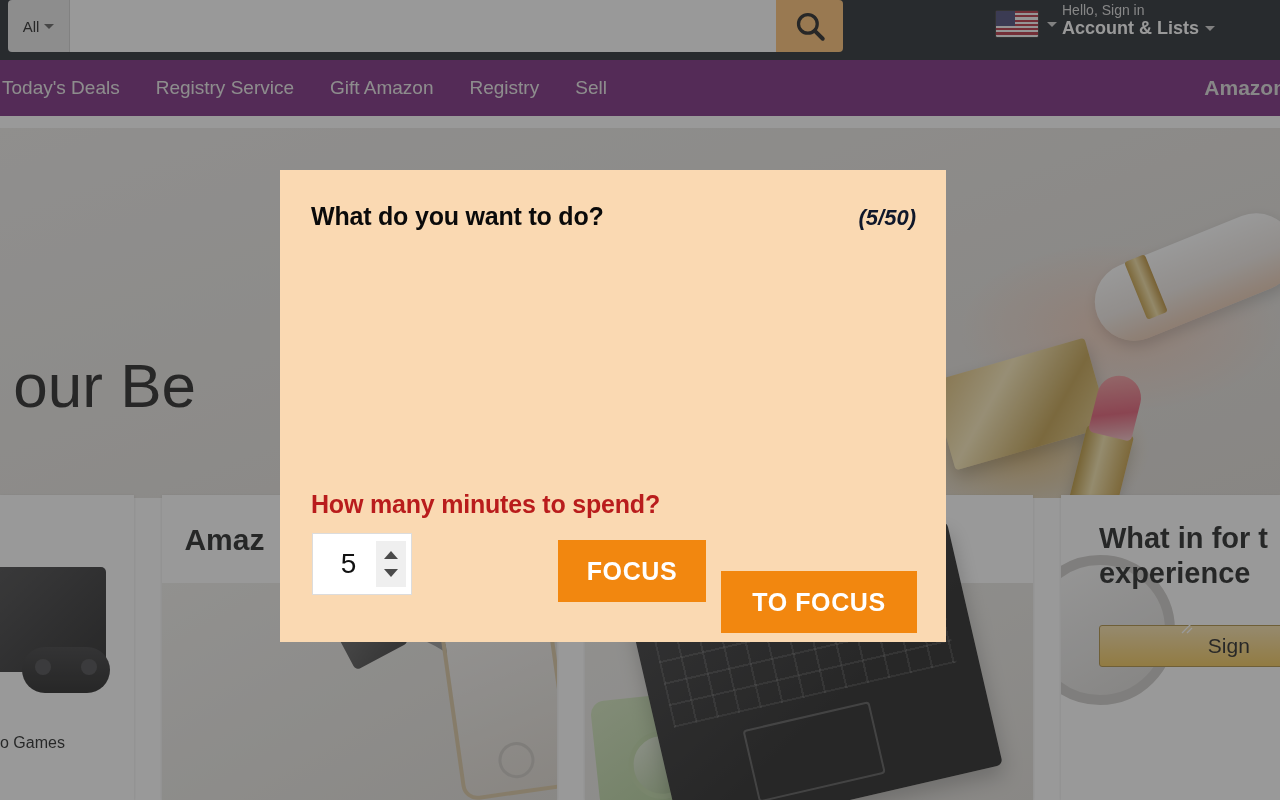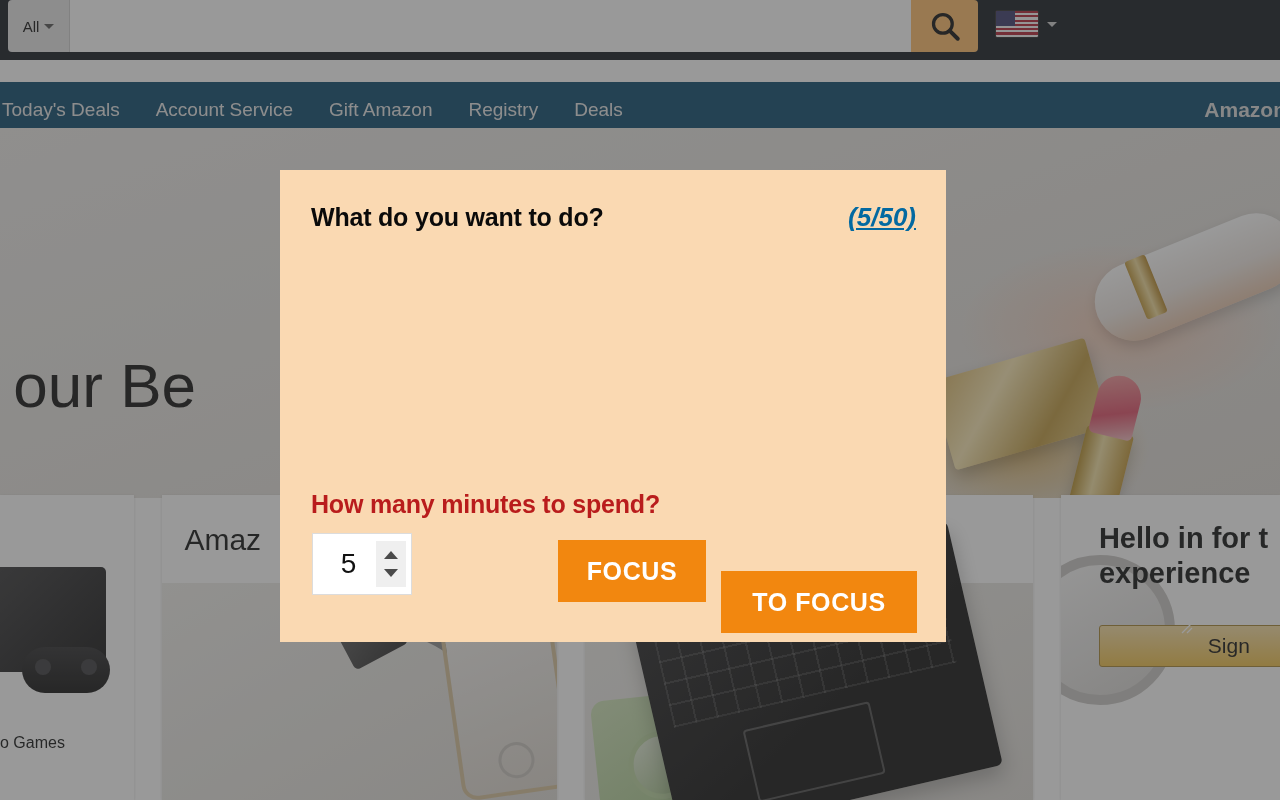--- a/index.html
+++ b/index.html
@@ -13,21 +13,21 @@
 
   
   .az-page { position: absolute; inset: 0; background: #fff; }
 
   .az-topbar {
     position: absolute; left: 0; top: 0; width: 1280px; height: 60px;
     background: #131921;
     display: flex; align-items: center;
   }
   .searchwrap {
-    position: absolute; left: 8px; top: 0px; width: 970px; height: 52px;
+    position: absolute; left: 8px; top: 0px; width: 835px; height: 52px;
     display: flex; border-radius: 4px; overflow: hidden;
   }
   .search-all {
     width: 62px; background: #e6e6e6; color: #111;
     display: flex; align-items: center; justify-content: center; gap: 5px;
     font-size: 15px; border-right: 1px solid #cdcdcd;
   }
   .search-input {
     flex: 1; background: #fff; border: none; outline: none;
     font-size: 16px; padding: 0 10px; font-family: "Liberation Sans", sans-serif;
@@ -58,22 +58,22 @@
   }
   .acct {
     position: absolute; left: 1062px; top: 2px;
     color: #fff; line-height: 1.15; white-space: nowrap;
   }
   .acct .l1 { font-size: 14px; color: #d7d7d7; }
   .acct .l2 { font-size: 18px; font-weight: bold; display:flex; align-items:center; gap:6px; }
 
   .az-nav {
     position: absolute; left: 0; top: 60px; width: 1280px; height: 56px;
-    background: #0c4a6e; color: #e7e7e7;
-    display: flex; align-items: center; margin-top: 22px;
+    background: #701a75; color: #e7e7e7;
+    display: flex; align-items: center;
   }
   .az-nav .links { display: flex; align-items: center; gap: 36px; padding-left: 2px; }
   .az-nav a { color: #e7e7e7; text-decoration: none; font-size: 19px; white-space: nowrap; }
   .az-nav .brandright {
     position: absolute; right: -6px; top: 50%; transform: translateY(-50%);
     font-size: 21px; font-weight: bold; color: #d9d9d9; white-space: nowrap;
   }
 
   
   .hero {
@@ -125,21 +125,21 @@
   .cards {
     position: absolute; left: 0; top: 495px; width: 1280px; height: 305px;
     display: flex; gap: 28px; padding: 0 0px;
   }
   .card {
     background: #fff; position: relative; overflow: hidden;
     box-shadow: 0 1px 3px rgba(0,0,0,.14);
   }
   .card .ctitle {
     position: absolute; left: 22px; top: 28px;
-    font-size: 30px; font-weight: normal; color: #0f1111; white-space: nowrap;
+    font-size: 30px; font-weight: bold; color: #0f1111; white-space: nowrap;
   }
   .card .ccaption {
     position: absolute; left: 0px; bottom: 48px;
     font-size: 16px; color: #0f1111; white-space: nowrap;
   }
   .card-a { width: 138px; margin-left: 0; }
   .card-b { width: 405px; }
   .card-c { width: 460px; }
   .card-d { width: 225px; }
 
@@ -244,21 +244,21 @@
   }
   .modal-head {
     position: absolute; left: 31px; top: 32px; right: 30px;
     display: flex; align-items: baseline; justify-content: space-between;
   }
   .modal-q {
     font-size: 25px; font-weight: bold; color: #0a0a0a;
     letter-spacing: -0.2px;
   }
   .modal-count {
-    font-size: 26px; font-weight: bold; font-style: italic; color: #0369a1; text-decoration: underline;
+    font-size: 22px; font-weight: bold; font-style: italic; color: #0f172a;
   }
   .task-area {
     position: absolute; left: 30px; top: 80px;
     width: 607px; height: 223px;
     background: #fff; border: 1px solid #d9d9d9;
     font-family: "Liberation Sans", sans-serif;
     font-size: 22px; color: #1c1c1c;
     padding: 14px 16px; resize: none; outline: none;
     line-height: 1.35;
   }
@@ -326,29 +326,36 @@
             <line x1="15.4" y1="15.4" x2="21" y2="21" stroke="#111" stroke-width="2.8" stroke-linecap="round"></line>
           </svg>
         </div>
       </div>
 
       <div class="flagbox">
         <span class="usflag"></span>
         <span class="caret-down light"></span>
       </div>
 
+      <div class="acct">
+        <div class="l1">Hello, Sign in</div>
+        <div class="l2">
+          <span>Account &amp; Lists</span>
+          <span class="caret-down light"></span>
+        </div>
+      </div>
     </div>
 
     <div class="az-nav">
       <div class="links">
         <a href="#">Today's Deals</a>
-        <a href="#">Account Service</a>
+        <a href="#">Registry Service</a>
         <a href="#">Gift Amazon</a>
         <a href="#">Registry</a>
-        <a href="#">Deals</a>
+        <a href="#">Sell</a>
       </div>
       <div class="brandright">Amazon</div>
     </div>
 
     <div class="hero">
       <div class="hero-bg"></div>
       <div class="cos cos-tube"></div>
       <div class="cos-tube-band"></div>
       <div class="cos cos-gold"></div>
       <div class="cos cos-lipstick"></div>
@@ -376,21 +383,21 @@
         <div class="ph camera"></div>
         <div class="ph laptop">
           <div class="keys"></div>
           <div class="trackpad"></div>
         </div>
       </div>
 
       <div class="card card-d">
         <div class="ph mug"></div>
         <div class="signin-title">
-          <div>Hello in for t</div>
+          <div>What in for t</div>
           <div>experience</div>
         </div>
         <div class="signin-btn">Sign</div>
       </div>
     </div>
   </div>
 
   <div class="dim"></div>
 
   <div class="modal">

